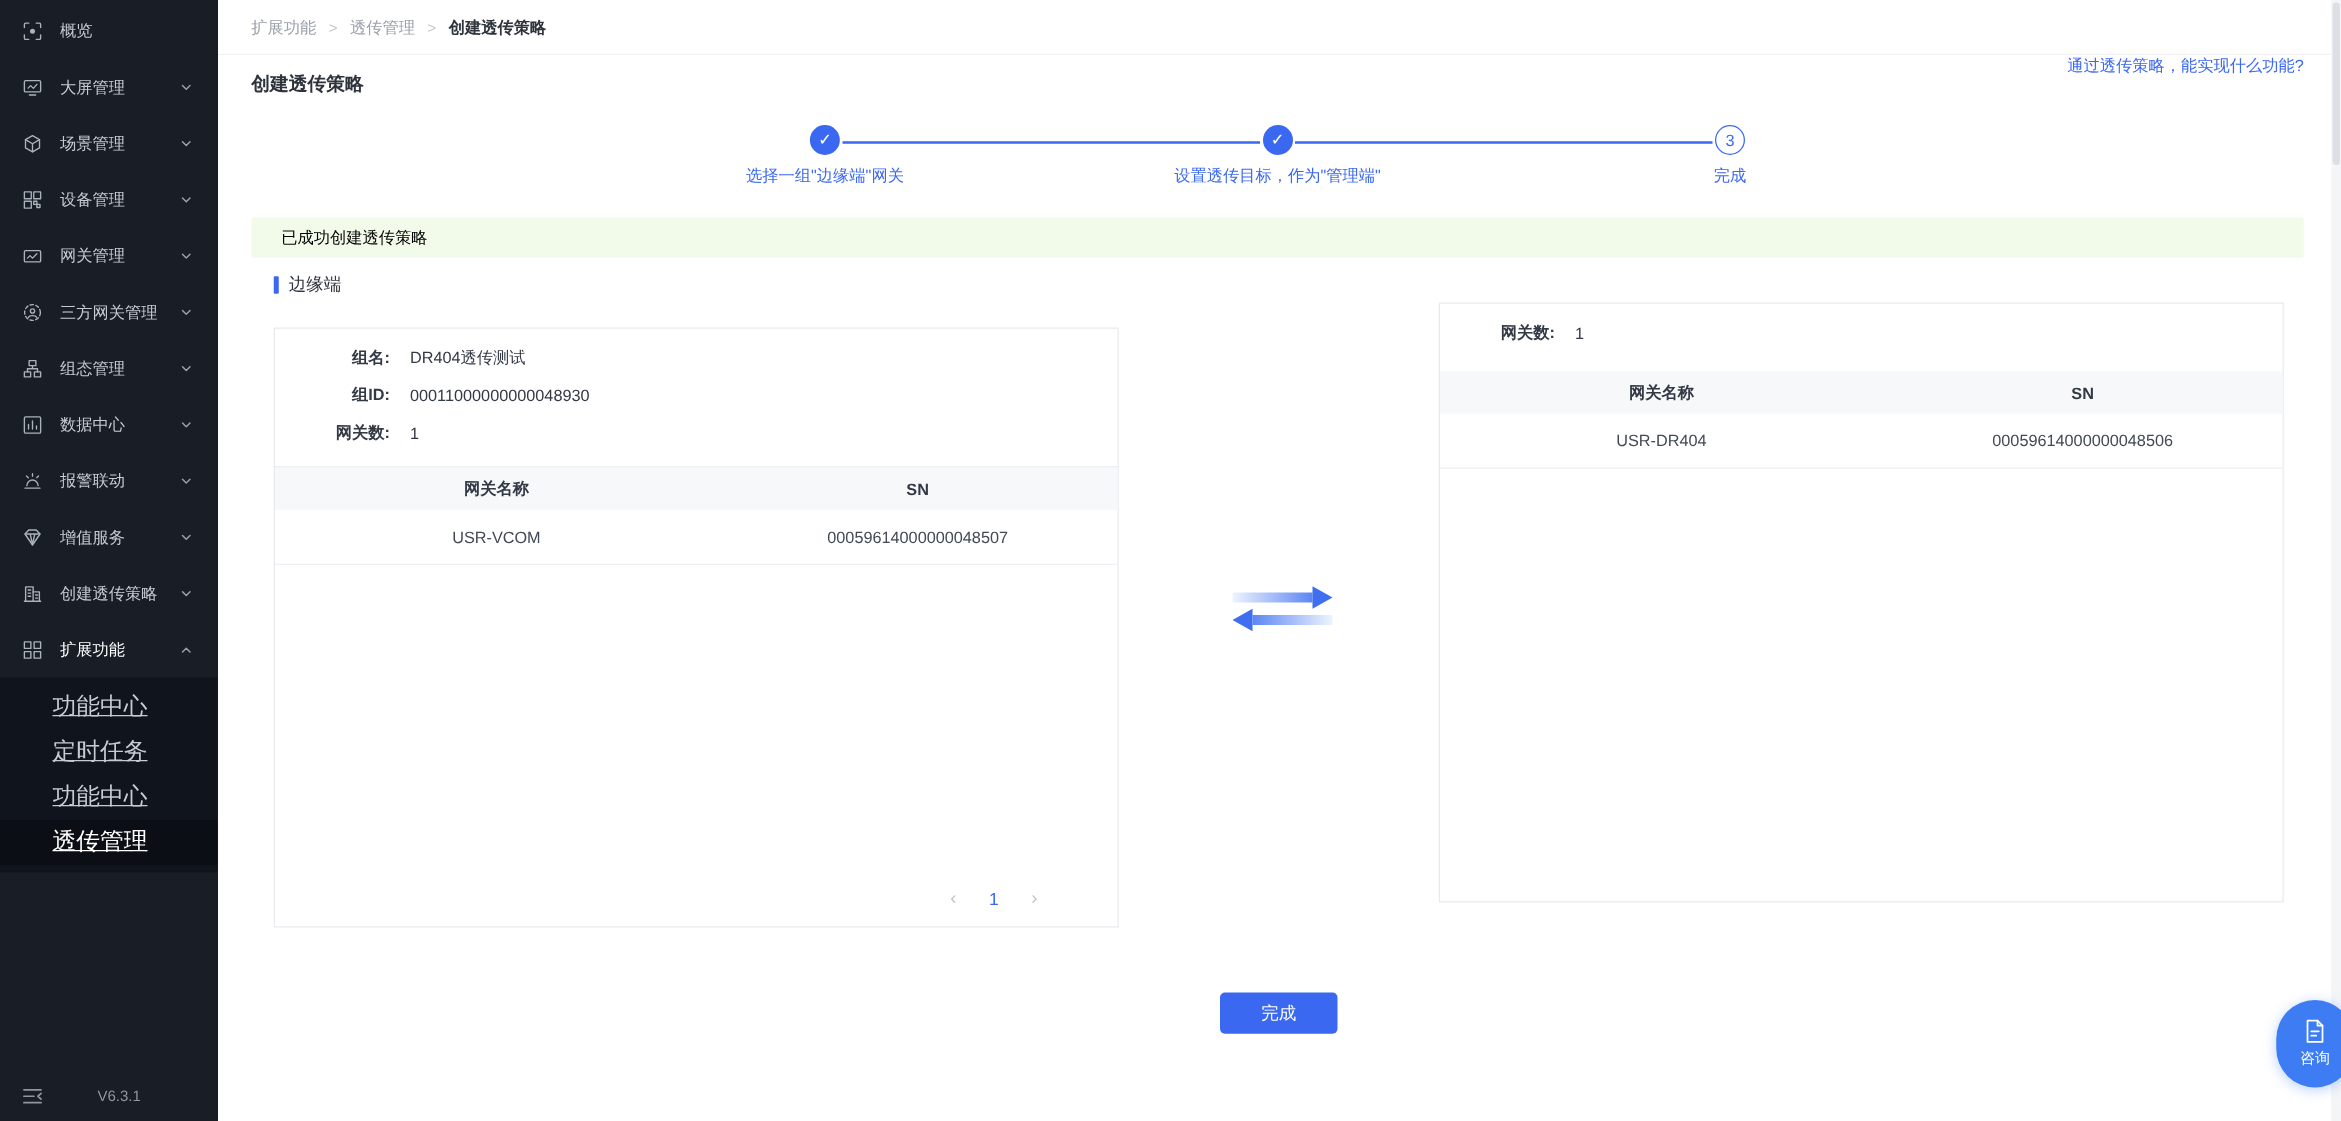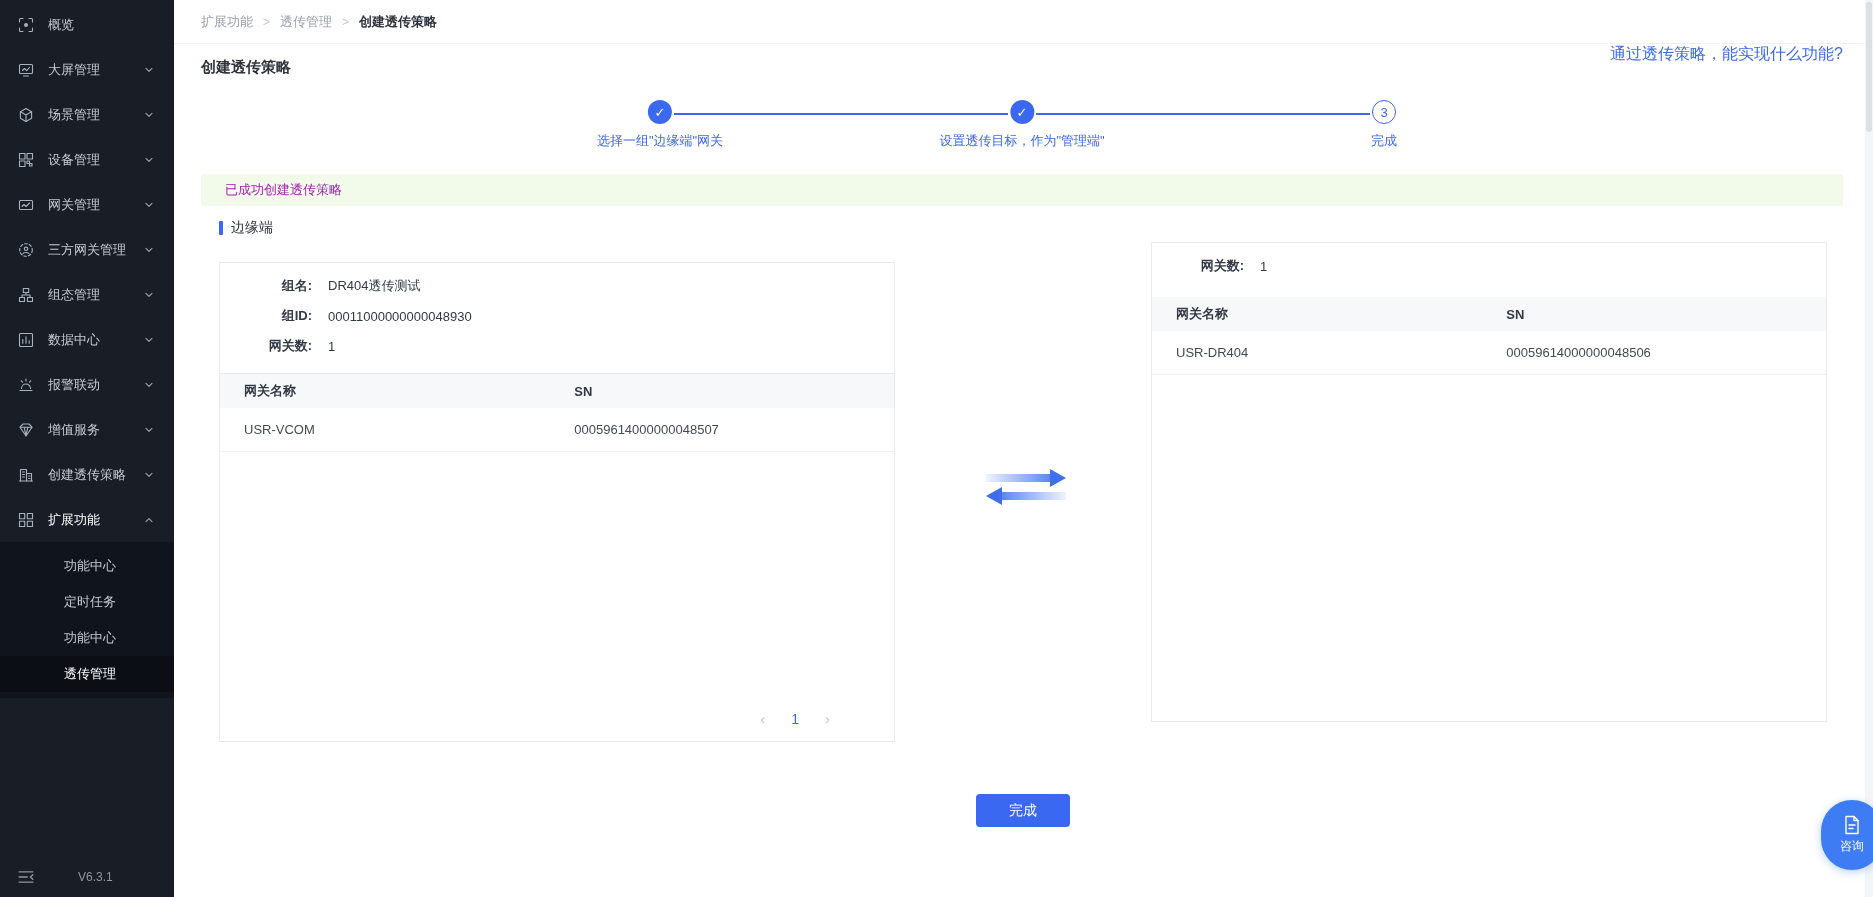--- a/index.html
+++ b/index.html
@@ -13,78 +13,78 @@
   .side-item { height:45px; display:flex; align-items:center;
     padding:0 20px 0 18px; color:#c5cad3; font-size:13px; cursor:pointer; }
   .side-item.expanded { color:#ffffff; }
   .s-ico { width:16px; height:16px; margin-right:14px; display:inline-flex;
     color:#aab2bd; flex:0 0 16px; }
   .s-ico svg { width:16px; height:16px; }
   .s-label { flex:1; white-space:nowrap; }
   .chev { color:#99a0aa; display:inline-flex; }
   .chev.up svg { transform:rotate(180deg); }
   .side-sub { background:#10141c; padding:6px 0; }
-  .sub-item { height:36px; line-height:36px; padding-left:64px; color:#c5cad3;
-    font-size:13px; cursor:pointer; white-space:nowrap; }
+  .sub-item { height:36px; line-height:36px; padding-left:42px; color:#c5cad3;
+    font-size:19px; cursor:pointer; white-space:nowrap;text-decoration:underline; }
   .sub-item.active { background:#0b0e15; color:#ffffff; }
   .side-bottom { margin-top:auto; height:40px; display:flex; align-items:center;
     padding-left:18px; gap:30px; color:#8f96a1; font-size:12px; }
 
   
   .main { margin-left:174px; position:relative; height:897px; background:#fff; }
 
   .crumb-row { height:44px; display:flex; align-items:center; padding-left:27px;
     border-bottom:1px solid #f0f2f5; font-size:13px; }
   .bc-item { color:#9aa1ab; cursor:pointer; }
   .bc-item.current { color:#2e333c; font-weight:700; cursor:default; }
   .bc-sep { margin:0 10px; color:#c3c8cf; font-size:12px; }
 
   .title-row { height:46px; display:flex; align-items:center; padding-left:27px; }
   .page-title { font-size:15px; font-weight:700; color:#2e333c; }
   .help-link { position:absolute; top:44px; right:30px; color:#3b68f0;
-    font-size:16px; cursor:pointer; }
+    font-size:13px; cursor:pointer; }
 
   
   .steps { position:absolute; left:0; right:0; top:96px; height:62px; }
   .sline { position:absolute; top:17px; height:2px; background:#3b68f0; }
   .l1 { left:500px; width:334px; } .l2 { left:862px; width:334px; }
   .step { position:absolute; top:4px; transform:translateX(-50%); display:flex;
     flex-direction:column; align-items:center; white-space:nowrap; }
   .scircle { width:24px; height:24px; border-radius:50%; background:#3b68f0;
     color:#fff; font-size:13px; font-weight:700; display:flex;
     align-items:center; justify-content:center; }
   .scircle.cur { background:#fff; border:1px solid #3b68f0; color:#3b68f0;
     font-weight:400; }
   .slabel { margin-top:8px; font-size:13px; color:#3b68f0; }
 
   
   .banner { position:absolute; left:27px; right:30px; top:174px; height:32px;
     line-height:32px; background:#f2fbea; border-radius:2px; padding-left:24px;
-    color:#a21caf; font-size:13px; }
+    color:#000000; font-size:13px; }
 
   
   .section { position:absolute; top:218px; width:676px; }
   .section.edge { left:45px; } .section.manage { left:977px; }
   .sec-title { display:flex; align-items:center; gap:8px; font-size:14px;
     font-weight:400; color:#2e333c; height:20px; }
   .bar { width:4px; height:14px; background:#3b68f0; border-radius:1px; }
   .box { margin-top:24px; height:480px; border:1px solid #e8eaee;
     background:#fff; position:relative; }
   .fields { padding-top:8px; }
   .frow { display:flex; align-items:center; height:30px; font-size:13px; }
   .flabel { width:92px; text-align:right; font-weight:700; color:#333a45; }
   .fval { margin-left:16px; color:#333a45; }
   .table-wrap { margin-top:12px; font-size:13px; }
   .section.edge .table-wrap { border-top:1px solid #e8eaee; }
   .section.manage .table-wrap { margin-top:16px; }
   .thead { display:flex; align-items:center; height:34px; background:#f7f8fa;
     font-weight:700; color:#333a45; }
   .trow { display:flex; align-items:center; height:44px;
     border-bottom:1px solid #eef0f4; color:#434a55; }
-  .tc { padding-left:24px; } .c0 { flex:0 0 49%; } .c1 { flex:1; }
+  .tc { padding-left:24px;text-align:center; } .c0 { flex:0 0 49%; } .c1 { flex:1; }
   .pager { position:absolute; right:64px; bottom:14px; display:flex;
     align-items:center; gap:26px; font-size:14px; }
   .pg-arrow { color:#bfc5cd; cursor:pointer; font-size:15px; }
   .pg-num { color:#3b68f0; cursor:pointer; }
 
   
   .arrows { position:absolute; left:806px; top:464px; width:92px; height:46px; }
 
   
   .finish-btn { position:absolute; left:802px; top:794px; width:94px;

